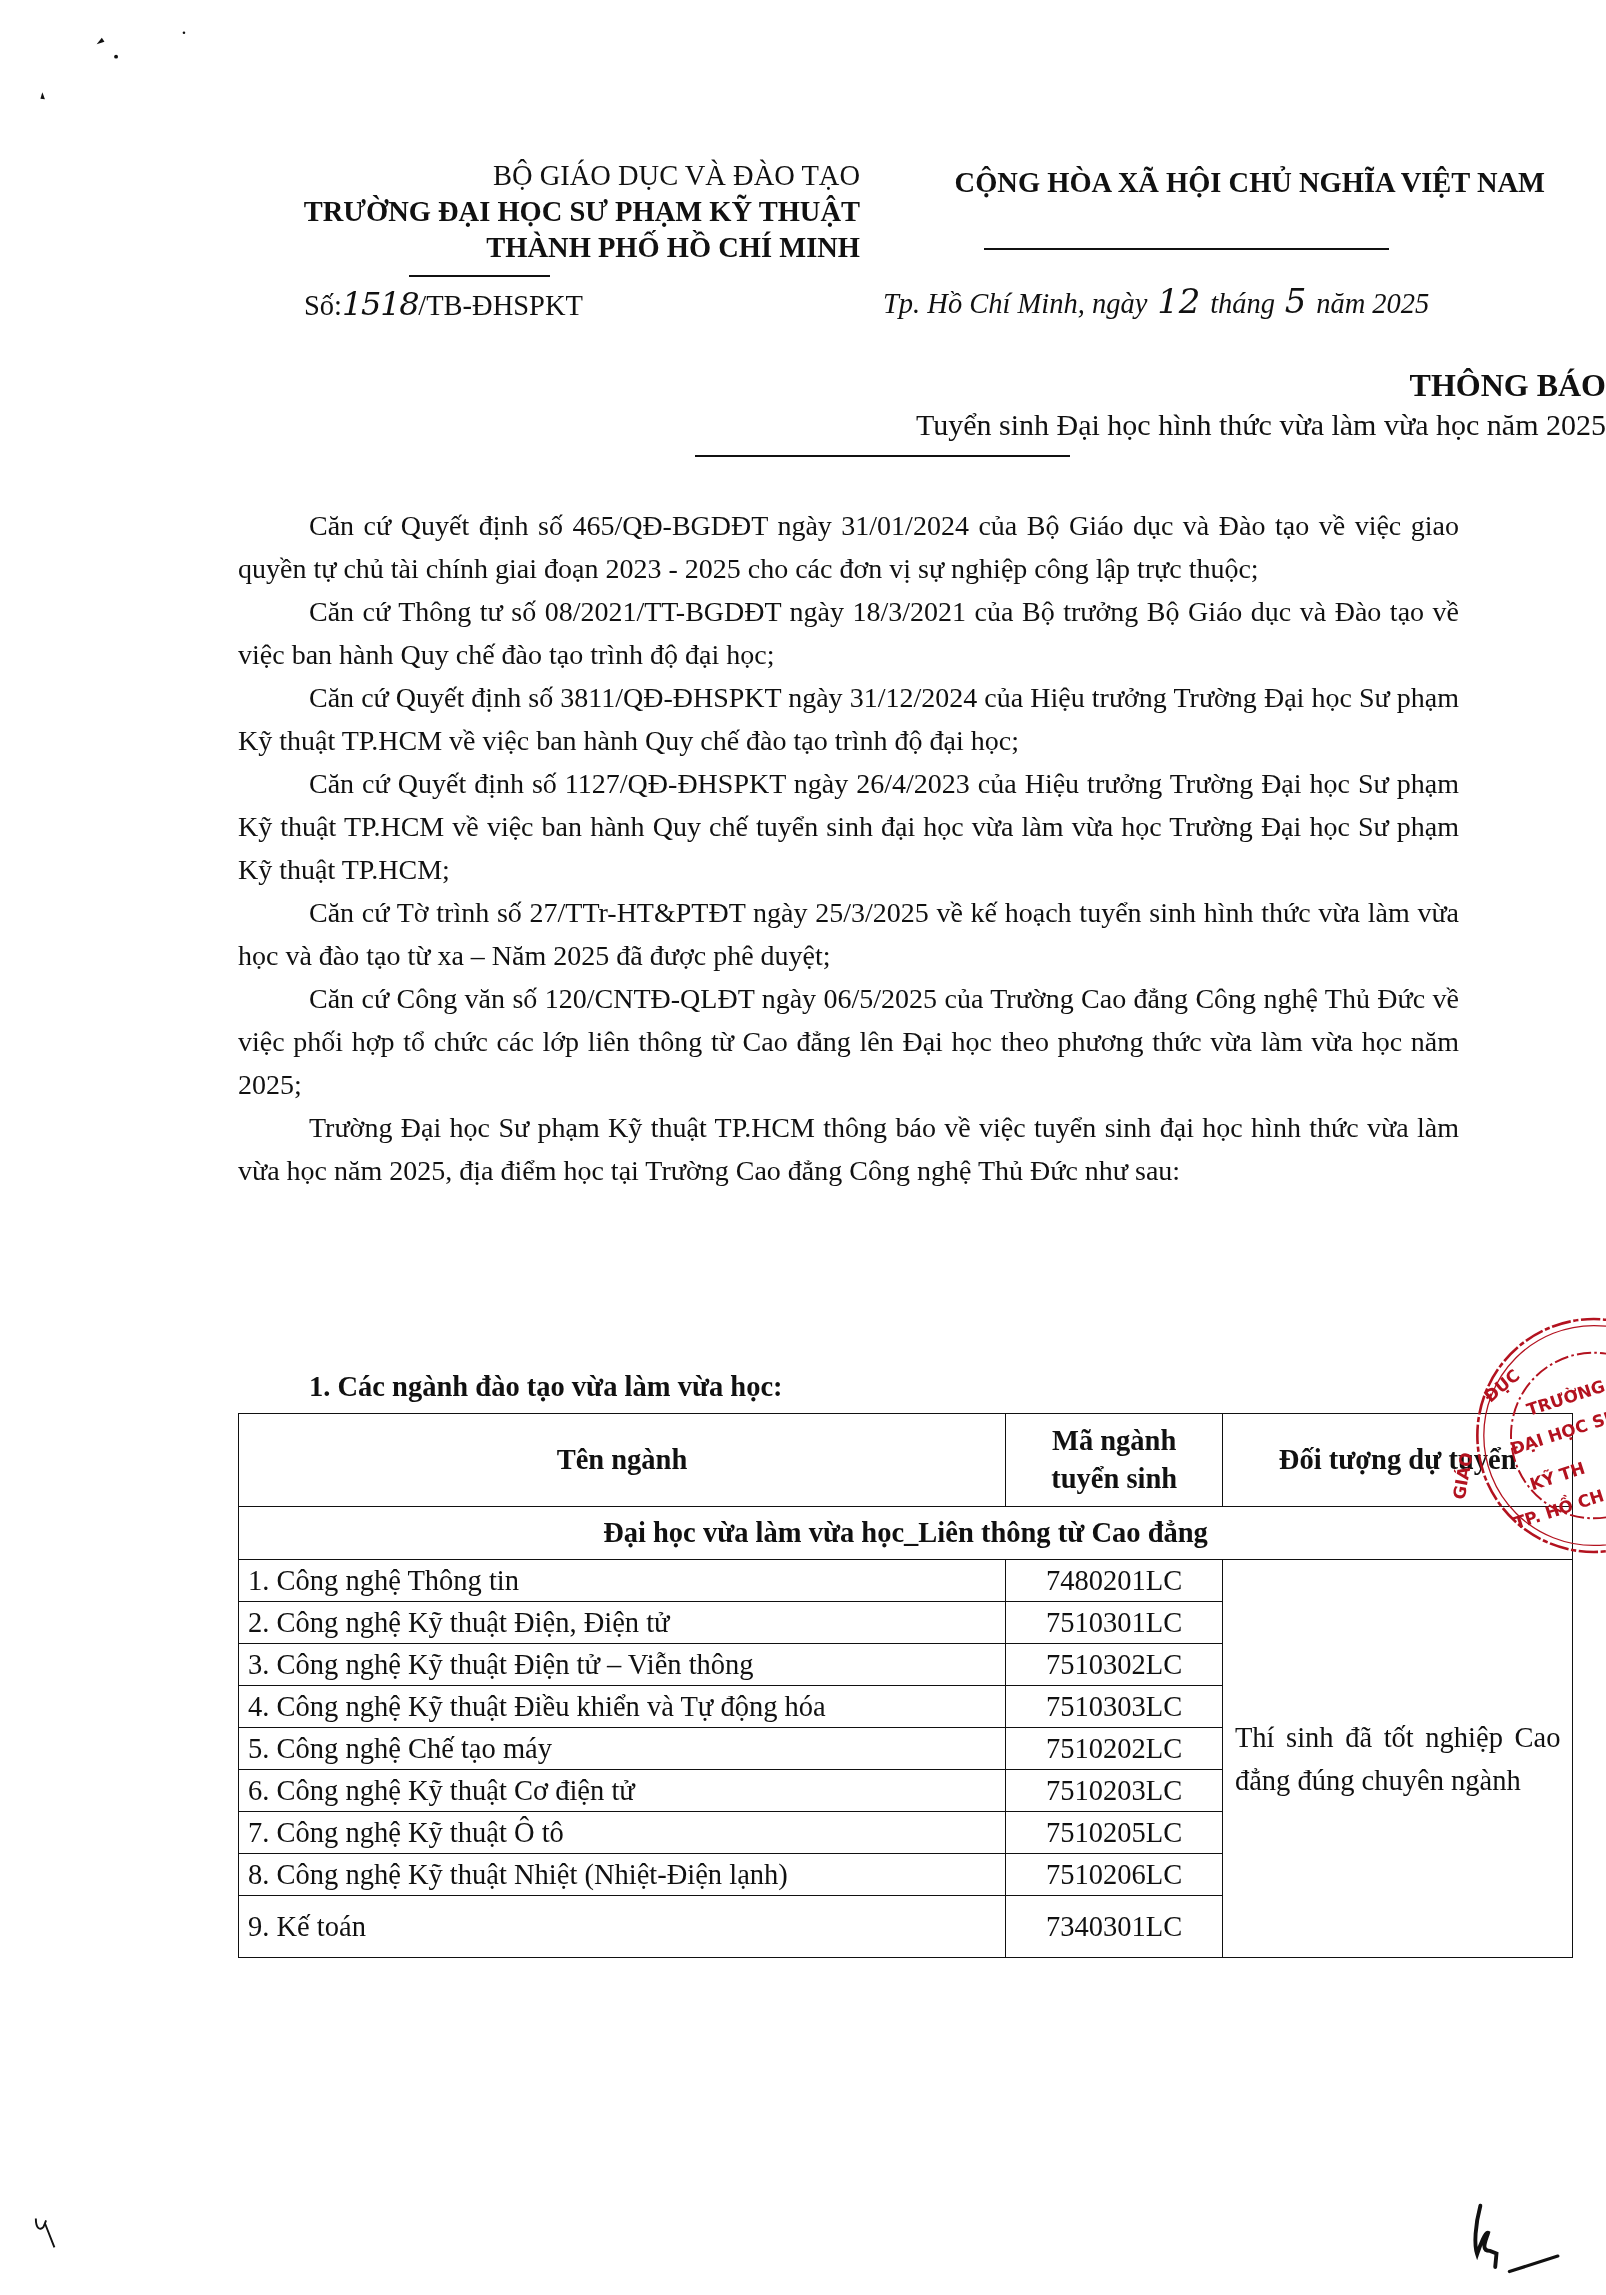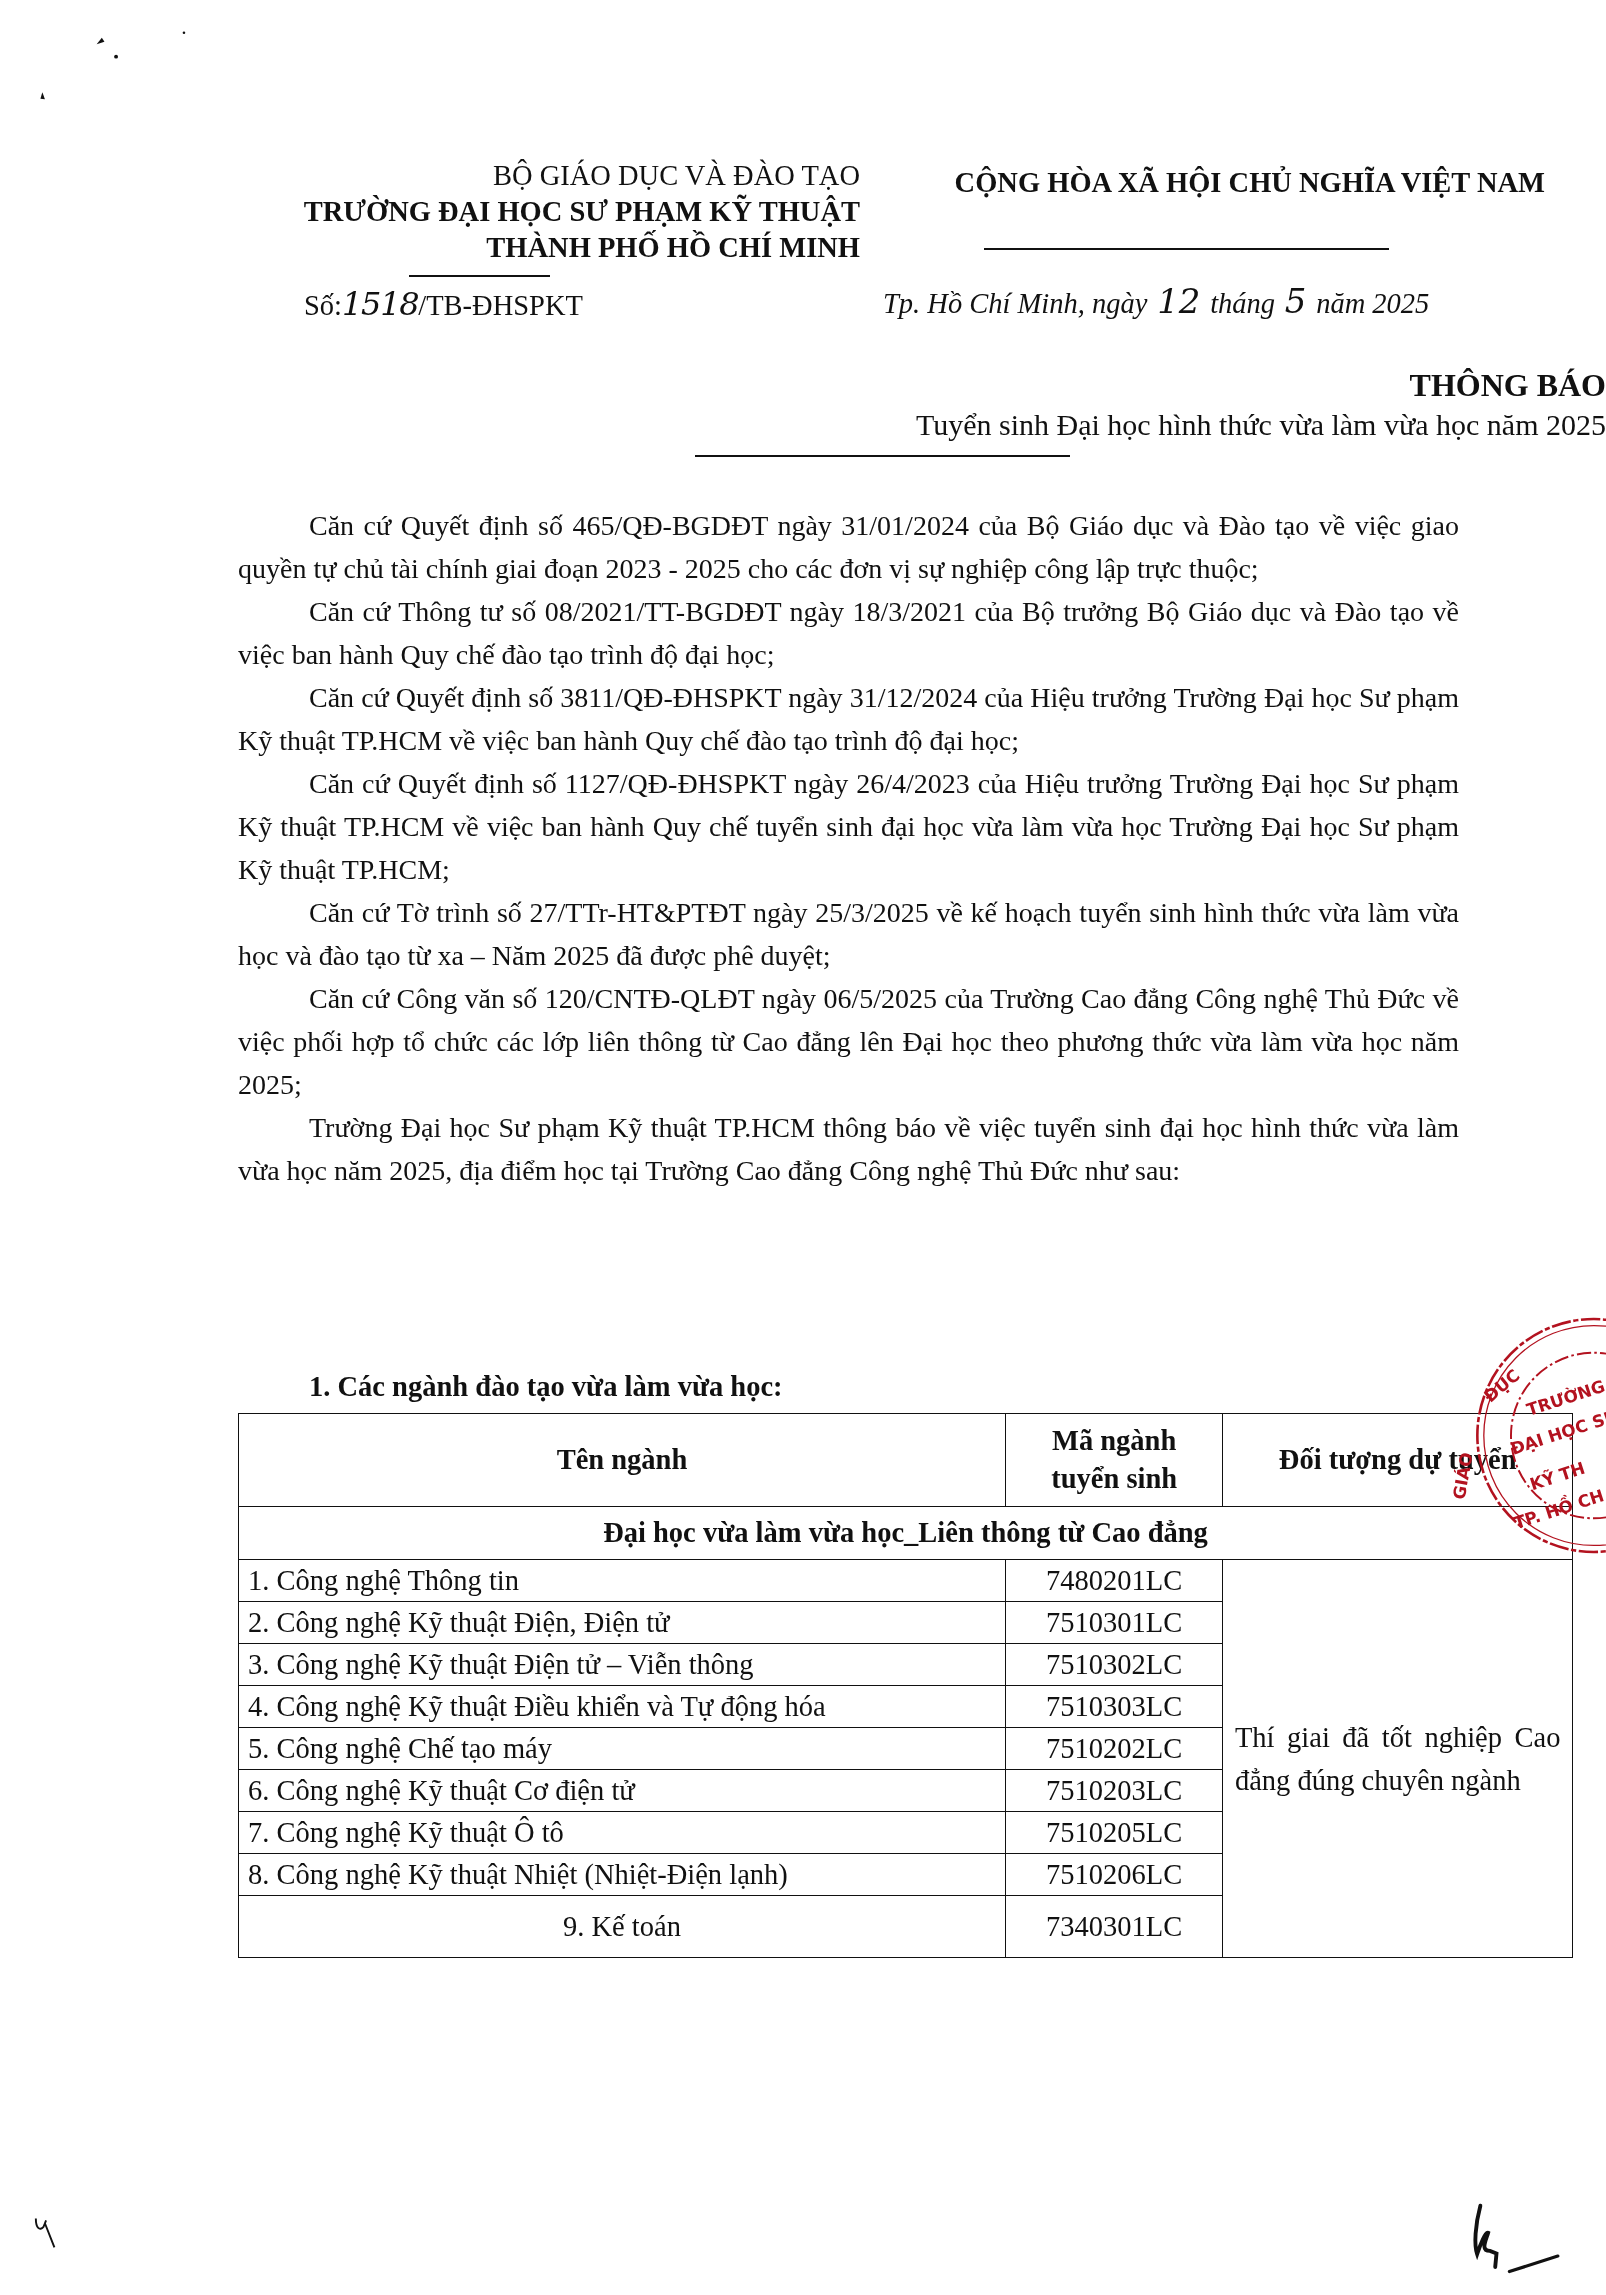--- a/index.html
+++ b/index.html
@@ -107,21 +107,21 @@
       <th>Đối tượng dự tuyển</th>
     </tr>
   </thead>
   <tbody>
     <tr>
       <td class="group" colspan="3">Đại học vừa làm vừa học_Liên thông từ Cao đẳng</td>
     </tr>
     <tr>
       <td class="name">1. Công nghệ Thông tin</td>
       <td class="code">7480201LC</td>
-      <td class="target" rowspan="9">Thí giai đã tốt nghiệp Cao đẳng đúng chuyên ngành</td>
+      <td class="target" rowspan="9">Thí sinh đã tốt nghiệp Cao đẳng đúng chuyên ngành</td>
     </tr>
     <tr>
       <td class="name">2. Công nghệ Kỹ thuật Điện, Điện tử</td>
       <td class="code">7510301LC</td>
     </tr>
     <tr>
       <td class="name">3. Công nghệ Kỹ thuật Điện tử – Viễn thông</td>
       <td class="code">7510302LC</td>
     </tr>
     <tr>
@@ -138,21 +138,21 @@
     </tr>
     <tr>
       <td class="name">7. Công nghệ Kỹ thuật Ô tô</td>
       <td class="code">7510205LC</td>
     </tr>
     <tr>
       <td class="name">8. Công nghệ Kỹ thuật Nhiệt (Nhiệt-Điện lạnh)</td>
       <td class="code">7510206LC</td>
     </tr>
     <tr>
-      <td class="name" style="height:61px;text-align:center;">9. Kế toán</td>
+      <td class="name" style="height:61px;">9. Kế toán</td>
       <td class="code">7340301LC</td>
     </tr>
   </tbody>
 </table>
 
 <svg id="stamp" class="abs" viewBox="0 0 320 400">
   <g fill="none" stroke="#b3121f" stroke-width="4">
     <circle cx="230" cy="200" r="180" stroke-dasharray="30 4 8 4"></circle>
     <circle cx="230" cy="200" r="170" stroke-width="2"></circle>
     <circle cx="230" cy="200" r="128" stroke-width="3" stroke-dasharray="22 5 4 5"></circle>

